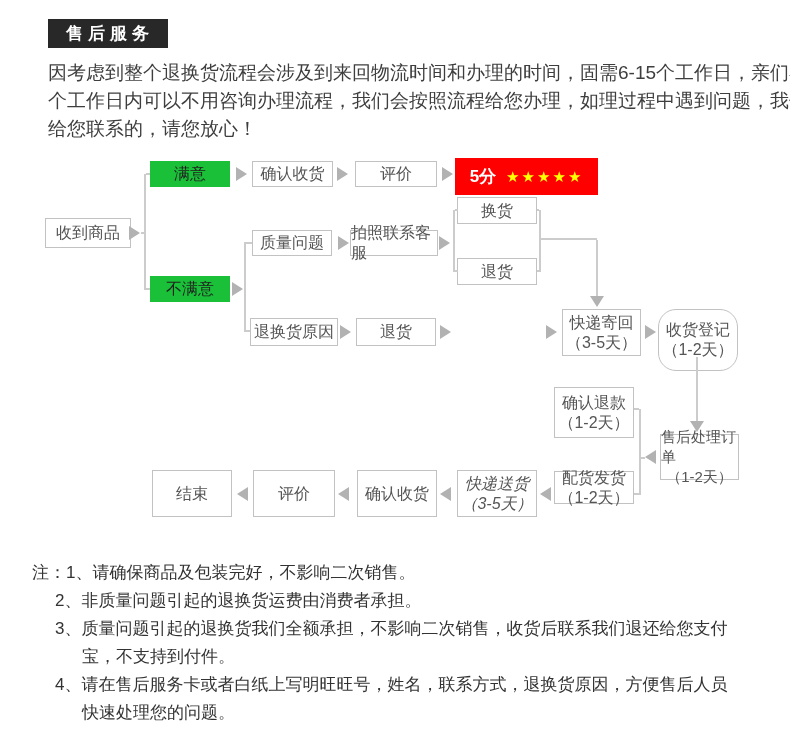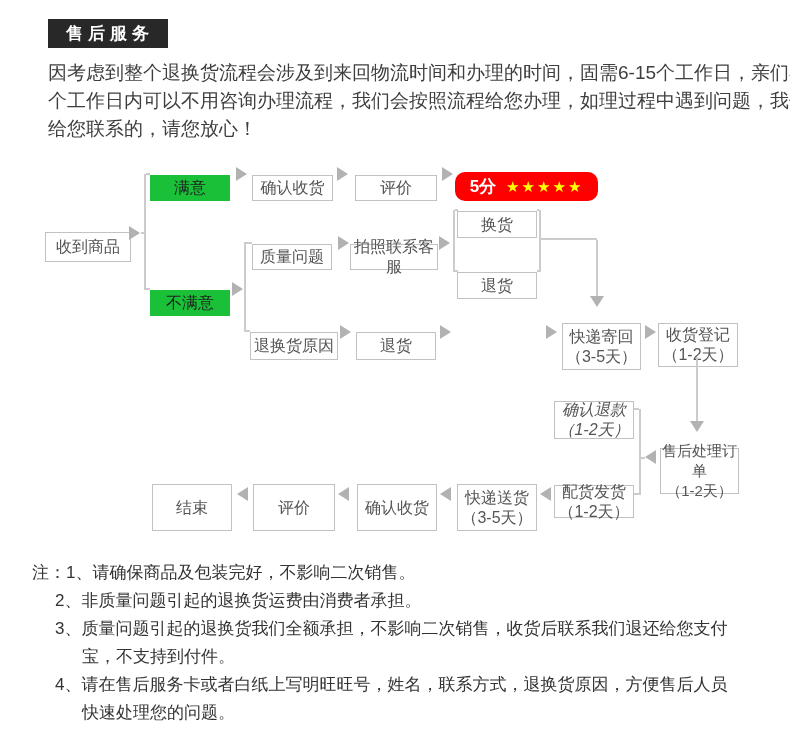--- a/index.html
+++ b/index.html
@@ -8,21 +8,21 @@
   
   .badge{position:absolute;left:48px;top:19px;height:29px;background:#282828;color:#fff;
          font-size:17px;font-weight:bold;letter-spacing:5px;display:flex;align-items:center;
          padding:0 14px 0 18px;}
   
   .intro{position:absolute;left:48px;top:59px;color:#3e3e3e;font-size:19px;line-height:28px;
          white-space:nowrap;}
   
   .node{position:absolute;box-sizing:border-box;border:1px solid #c2c2c2;background:#fff;
         color:#555;font-size:16px;line-height:20px;display:flex;flex-direction:column;
-        align-items:center;justify-content:center;text-align:center;margin-top:14px;}
+        align-items:center;justify-content:center;}
   .node.green{background:#1ac138;border:none;color:#1f1f1f;}
   .node.red{background:#fe0000;border:none;flex-direction:row;gap:10px;}
   .score-num{color:#ffffff;font-weight:bold;font-size:17px;}
   .stars{color:#ffff00;font-size:15px;letter-spacing:2px;}
   
   .ln{position:absolute;background:#cccccc;}
   .arr{position:absolute;width:0;height:0;}
   .arr-r{border-top:7px solid transparent;border-bottom:7px solid transparent;border-left:11px solid #b2b2b2;}
   .arr-l{border-top:7px solid transparent;border-bottom:7px solid transparent;border-right:11px solid #b2b2b2;}
   .arr-d{border-left:7px solid transparent;border-right:7px solid transparent;border-top:11px solid #b2b2b2;}
@@ -42,55 +42,55 @@
     <div>因考虑到整个退换货流程会涉及到来回物流时间和办理的时间，固需6-15个工作日，亲们在寄回15</div>
     <div>个工作日内可以不用咨询办理流程，我们会按照流程给您办理，如理过程中遇到问题，我们会主动</div>
     <div>给您联系的，请您放心！</div>
   </div>
 
   <div class="node" style="left:45px;top:218px;width:86px;height:30px;">收到商品</div>
 
   <div class="node green" style="left:150px;top:161px;width:80px;height:26px;">满意</div>
   <div class="node" style="left:252px;top:161px;width:81px;height:26px;">确认收货</div>
   <div class="node" style="left:355px;top:161px;width:82px;height:26px;">评价</div>
-  <div class="node red" style="left:455px;top:158px;width:143px;height:29px;border-radius:10px;">
+  <div class="node red" style="left:455px;top:158px;width:143px;height:37px;">
     <span class="score-num">5分</span>
     <span class="stars">★★★★★</span>
   </div>
 
   <div class="node" style="left:457px;top:197px;width:80px;height:27px;">换货</div>
   <div class="node" style="left:252px;top:230px;width:80px;height:26px;">质量问题</div>
   <div class="node" style="left:350px;top:230px;width:88px;height:26px;">拍照联系客服</div>
   <div class="node" style="left:457px;top:258px;width:80px;height:27px;">退货</div>
   <div class="node green" style="left:150px;top:276px;width:80px;height:26px;">不满意</div>
 
   <div class="node" style="left:250px;top:318px;width:88px;height:28px;">退换货原因</div>
   <div class="node" style="left:356px;top:318px;width:80px;height:28px;">退货</div>
   <div class="node" style="left:562px;top:309px;width:79px;height:47px;">
     <span>快递寄回</span>
     <span>（3-5天）</span>
   </div>
-  <div class="node" style="left:658px;top:309px;width:80px;height:44px;">
+  <div class="node" style="left:658px;top:309px;width:80px;height:62px;border-radius:18px;">
     <span>收货登记</span>
     <span>（1-2天）</span>
   </div>
 
-  <div class="node" style="left:554px;top:387px;width:80px;height:38px;font-style:italic;">
+  <div class="node" style="left:554px;top:387px;width:80px;height:51px;">
     <span>确认退款</span>
     <span>（1-2天）</span>
   </div>
   <div class="node" style="left:660px;top:434px;width:79px;height:46px;font-size:15px;">
     <span>售后处理订单</span>
     <span>（1-2天）</span>
   </div>
 
   <div class="node" style="left:152px;top:470px;width:80px;height:47px;">结束</div>
   <div class="node" style="left:253px;top:470px;width:82px;height:47px;">评价</div>
   <div class="node" style="left:357px;top:470px;width:80px;height:47px;">确认收货</div>
-  <div class="node" style="left:457px;top:470px;width:80px;height:47px;">
+  <div class="node" style="left:457px;top:470px;width:80px;height:47px;font-style:italic;">
     <span>快递送货</span>
     <span>（3-5天）</span>
   </div>
   <div class="node" style="left:554px;top:471px;width:80px;height:33px;">
     <span>配货发货</span>
     <span>（1-2天）</span>
   </div>
 
   <div class="ln" style="left:144px;top:174px;width:2px;height:116px;"></div>
   <div class="ln" style="left:146px;top:173px;width:4px;height:2px;"></div>

